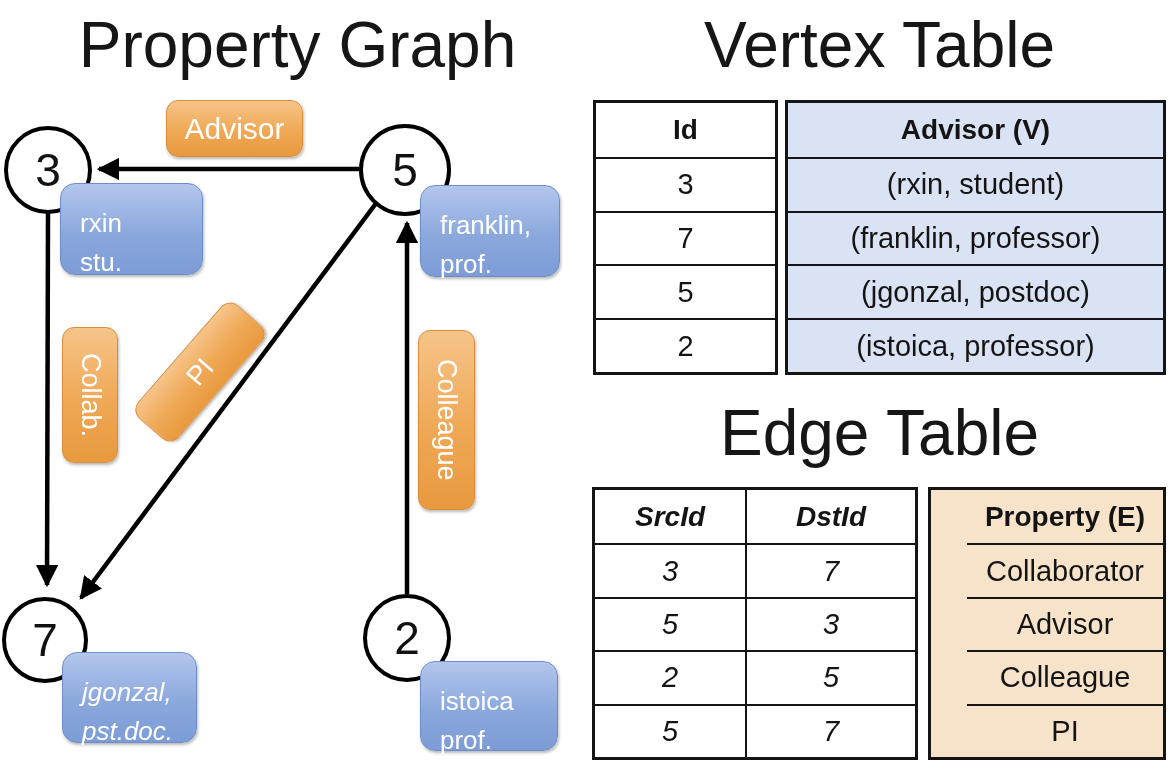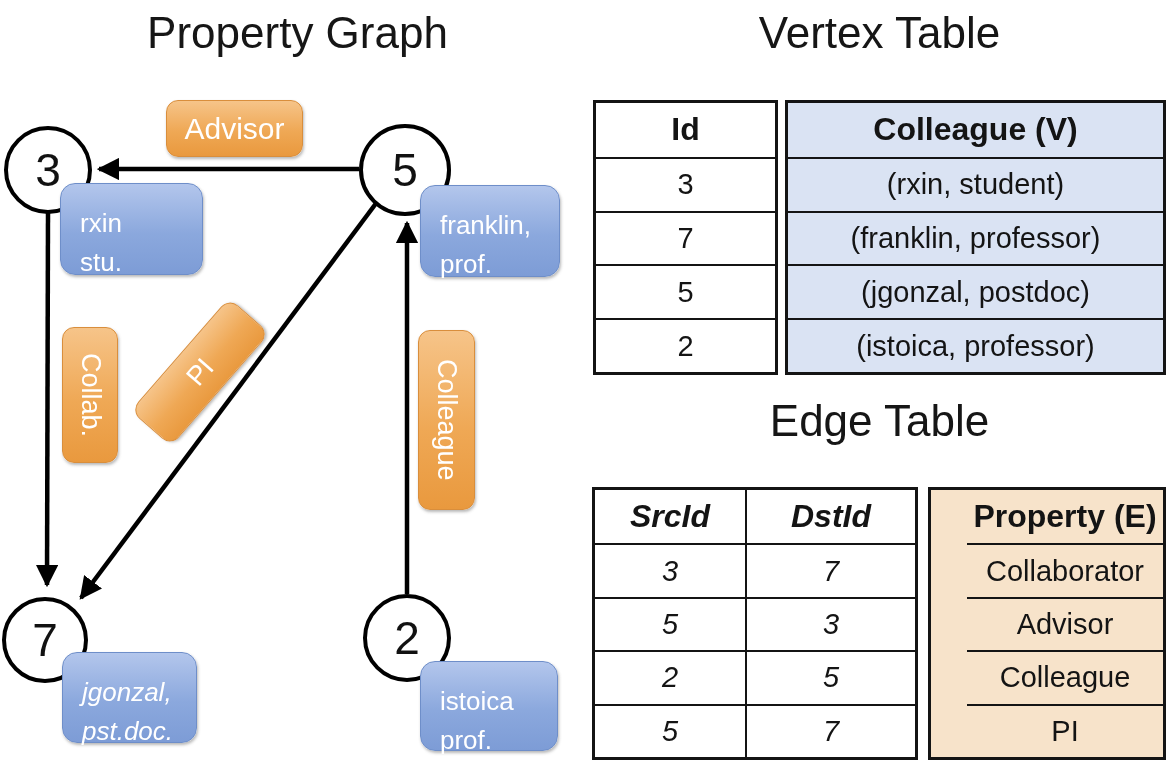--- a/index.html
+++ b/index.html
@@ -2,21 +2,21 @@
 <html><head>
 <meta charset="utf-8">
 <style>
   html,body{margin:0;padding:0;background:#ffffff;}
   .stage{
     position:relative;width:1170px;height:760px;background:#ffffff;overflow:hidden;
     font-family:"Liberation Sans", sans-serif;color:#141414;
   }
   
   .big-title{
-    position:absolute;text-align:center;font-size:44px;font-weight:300;
+    position:absolute;text-align:center;font-size:64px;font-weight:300;
     color:#161616;letter-spacing:0px;white-space:nowrap;
   }
   .pg-title{left:10px;top:8px;width:575px;}
   .vt-title{left:593px;top:8px;width:573px;}
   .et-title{left:593px;top:396px;width:573px;}
 
   
   .gnode{
     position:absolute;border:4.5px solid #000;border-radius:50%;background:#fff;
     display:flex;align-items:center;justify-content:center;z-index:2;box-sizing:border-box;
@@ -61,21 +61,21 @@
   .ttable{
     position:absolute;border:3px solid #141414;box-sizing:border-box;
     display:grid;grid-template-rows:repeat(5,1fr);background:#fff;
   }
   .trow{display:grid;}
   .tcell{
     display:flex;align-items:center;justify-content:center;
     font-size:29px;font-weight:300;color:#141414;
   }
   .trow + .trow .tcell{border-top:2.5px solid #141414;}
-  .hdr .tcell{font-weight:700;font-size:32px;}
+  .hdr .tcell{font-weight:700;font-size:28px;}
   .vt-id{left:593px;top:100px;width:185px;height:275px;}
   .vt-prop{left:785px;top:100px;width:381px;height:275px;background:#dae3f3;}
   .et-ids{left:592px;top:487px;width:326px;height:273px;font-style:italic;}
   .et-ids .trow{grid-template-columns:150px 1fr;}
   .et-ids .tcell + .tcell{border-left:2.5px solid #141414;}
   .et-prop{left:928px;top:487px;width:238px;height:273px;background:#f7e3ca;padding-left:36px;}
 </style>
 </head>
 <body>
 
@@ -152,21 +152,21 @@
       </div>
     <div class="trow">
         <div class="tcell">5</div>
       </div>
     <div class="trow">
         <div class="tcell">2</div>
       </div>
   </div>
   <div class="ttable vt-prop">
     <div class="trow hdr">
-        <div class="tcell">Colleague (V)</div>
+        <div class="tcell">Advisor (V)</div>
       </div>
     <div class="trow">
         <div class="tcell">(rxin, student)</div>
       </div>
     <div class="trow">
         <div class="tcell">(franklin, professor)</div>
       </div>
     <div class="trow">
         <div class="tcell">(jgonzal, postdoc)</div>
       </div>

